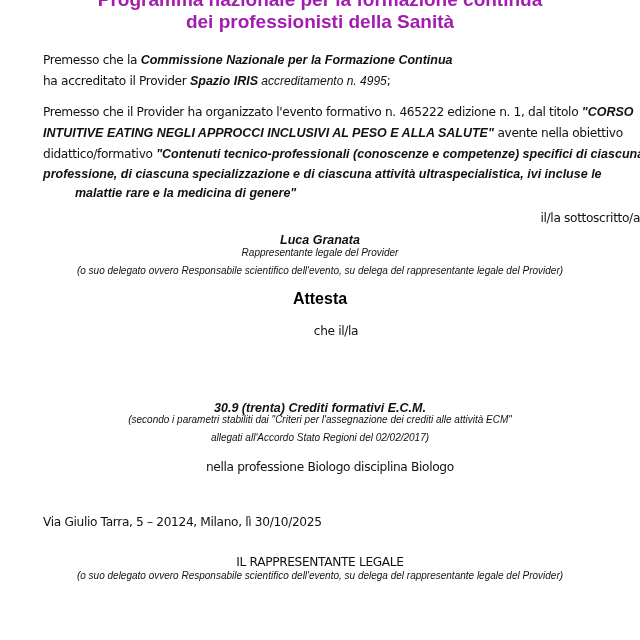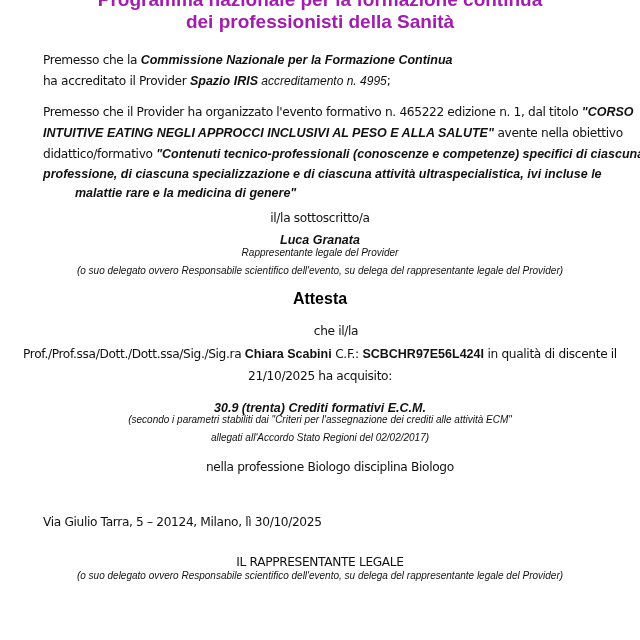--- a/index.html
+++ b/index.html
@@ -80,33 +80,29 @@
   <div class="abs sans" style="left:43px; top:147px;">
     <span>didattico/formativo </span><span class="bi">"Contenuti tecnico-professionali (conoscenze e competenze) specifici di ciascuna</span>
   </div>
   <div class="abs" style="left:43px; top:163px;">
     <span class="bi">professione, di ciascuna specializzazione e di ciascuna attività ultraspecialistica, ivi incluse le</span>
   </div>
   <div class="abs" style="left:43px; top:182px;margin-left:32px;">
     <span class="bi">malattie rare e la medicina di genere"</span>
   </div>
 
-  <div class="center sans" style="top:211px;">il/la sottoscritto/a</div>
+  <div class="center sans" style="top:211px;text-align:right;">il/la sottoscritto/a</div>
   <div class="center" style="top:229px;">
     <span class="bi">Luca Granata</span>
   </div>
   <div class="center small-italic" style="top:247px;">Rappresentante legale del Provider</div>
   <div class="center small-italic" style="top:265px;">(o suo delegato ovvero Responsabile scientifico dell'evento, su delega del rappresentante legale del Provider)</div>
 
   <div class="center attesta" style="top:290px;">Attesta</div>
   <div class="center sans" style="top:324px;margin-left:16px;">che il/la</div>
-  <div class="center sans" style="top:347px;">
-    <span>Prof./Prof.ssa/Dott./Dott.ssa/Sig./Sig.ra </span><span class="b">Chiara Scabini</span><span> C.F.: </span><span class="b">SCBCHR97E56L424I</span><span> in qualità di discente il</span>
-  </div>
-  <div class="center sans" style="top:369px;">21/10/2025 ha acquisito:</div>
 
   <div class="center" style="top:397px;">
     <span class="bi">30.9 (trenta) Crediti formativi E.C.M.</span>
   </div>
   <div class="center small-italic" style="top:414px;">(secondo i parametri stabiliti dai "Criteri per l'assegnazione dei crediti alle attività ECM"</div>
   <div class="center small-italic" style="top:432px;">allegati all'Accordo Stato Regioni del 02/02/2017)</div>
 
   <div class="abs sans" style="left:206px; top:460px;">nella professione Biologo disciplina Biologo</div>
 
   <div class="abs sans" style="left:43px; top:515px;">Via Giulio Tarra, 5 – 20124, Milano, lì 30/10/2025</div>

